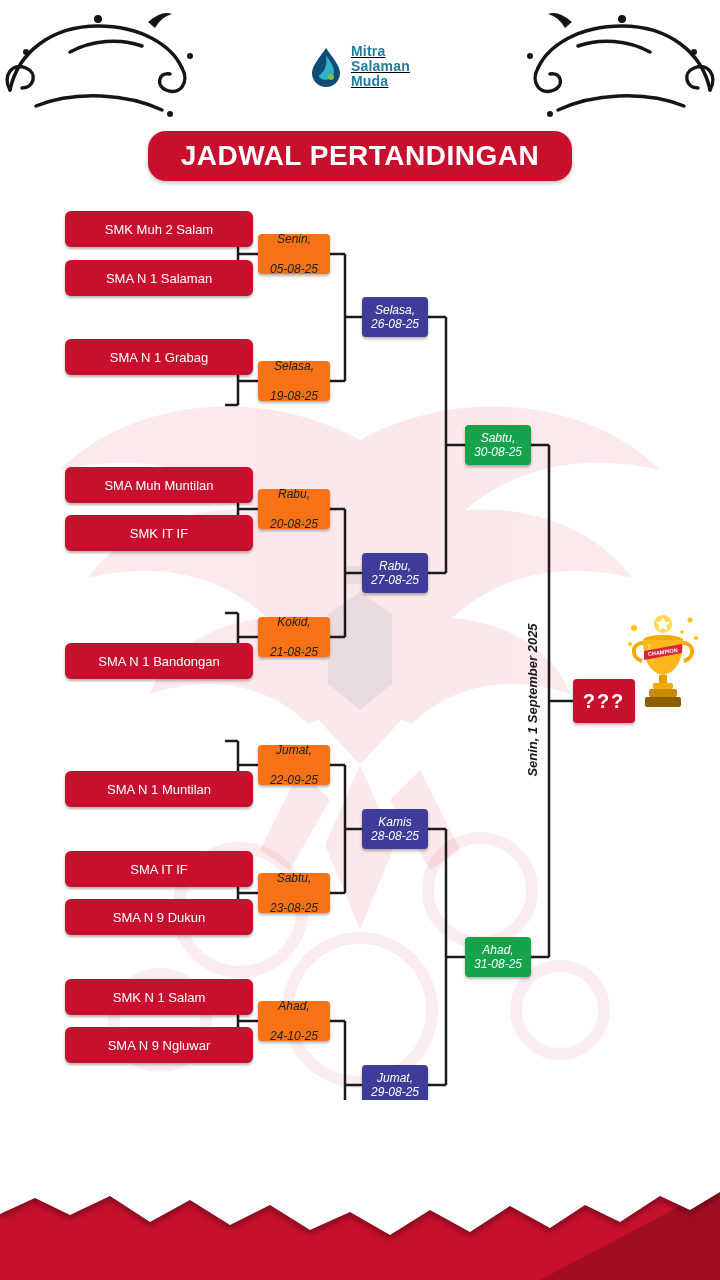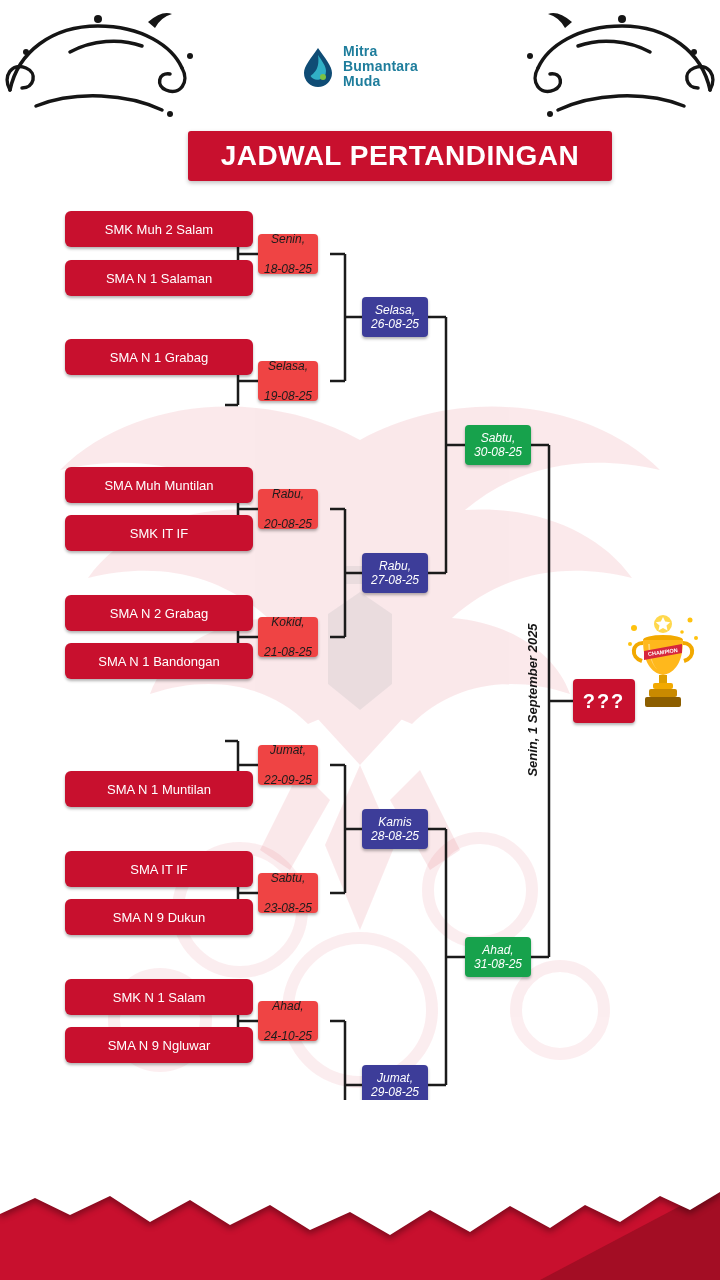--- a/index.html
+++ b/index.html
@@ -4,48 +4,47 @@
 <style>
   html,body { margin:0; padding:0; background:#777; }
   .page {
     position:relative; width:720px; height:1280px; margin:0 auto;
     background:#ffffff; overflow:hidden;
     font-family:"Liberation Sans", sans-serif;
   }
   .layer { position:absolute; left:0; top:0; }
 
   
-  .logo { position:absolute; top:44px; left:0; right:0; display:flex; justify-content:center; align-items:center; gap:9px; }
+  .logo { position:absolute; top:44px; left:0; right:0; display:flex; justify-content:center; align-items:center; gap:9px;text-decoration:underline; }
   .logo-text { color:#1E7D9C; font-weight:bold; font-size:14px; line-height:15px; letter-spacing:.2px; }
 
   
   .title-banner {
     position:absolute; left:148px; top:131px; width:424px; height:50px;
-    background:#C8102E; color:#fff; border-radius:3px;
+    background:#C8102E; color:#fff; border-radius:18px;
     display:flex; align-items:center; justify-content:center;
     font-size:28px; font-weight:bold; letter-spacing:.5px;
     box-shadow:0 2px 4px rgba(0,0,0,.25);
-    margin-left:40px;
   }
 
   
   .team-box {
     position:absolute; left:65px; width:188px; height:36px;
     background:#C8102E; color:#fff; border-radius:6px;
     display:flex; align-items:center; justify-content:center;
     font-size:13px; box-shadow:0 2px 3px rgba(0,0,0,.3);
     text-align:center;
   }
   .date-box {
     position:absolute; height:40px; border-radius:4px;
     display:flex; flex-direction:column; align-items:center; justify-content:center;
     font-style:italic; font-size:12px; line-height:14px;
     box-shadow:0 2px 3px rgba(0,0,0,.3);
   }
-  .date-box.yellow { left:258px; width:60px; background:#ef4444; color:#1c1c1c;gap:16px; }
+  .date-box.yellow { left:258px; width:72px; background:#f97316; color:#1c1c1c;gap:16px; }
   .date-box.blue   { left:362px; width:66px; background:#3D3D99; color:#ffffff; }
   .date-box.green  { left:465px; width:66px; background:#17A24C; color:#ffffff; }
 
   .final-box {
     position:absolute; left:573px; top:679px; width:62px; height:44px;
     background:#C8102E; color:#fff; border-radius:4px;
     display:flex; align-items:center; justify-content:center;
     font-weight:bold; font-size:20px; letter-spacing:2px;
     box-shadow:0 2px 3px rgba(0,0,0,.3);
   }
@@ -120,21 +119,21 @@
   </svg>
 
   <div class="logo">
     <svg width="32" height="42" viewBox="0 0 32 42">
       <path d="M16 2 C23 12 30 20 30 27 A14 14 0 1 1 2 27 C2 20 9 12 16 2 Z" fill="#0F4C75"></path>
       <path d="M16 9 C20 15 24 20 24 25 A8.5 8.5 0 0 1 8.5 30 C12 27 18 23 16 9 Z" fill="#31B0C6"></path>
       <circle cx="21" cy="31" r="3" fill="#7DC242"></circle>
     </svg>
     <div class="logo-text">
       <div>Mitra</div>
-      <div>Bumantara</div>
+      <div>Salaman</div>
       <div>Muda</div>
     </div>
   </div>
 
   <div class="title-banner">JADWAL PERTANDINGAN</div>
 
   <svg class="layer" width="720" height="1280" viewBox="0 0 720 1280">
     <path fill="none" stroke="#1b1b1b" stroke-width="2.5" d="
       M225 229 H238 M225 278 H238 M238 229 V278 M238 254 H258
       M225 357 H238 M225 405 H238 M238 357 V405 M238 381 H258
@@ -151,33 +150,32 @@
       M428 317 H446 M428 573 H446 M446 317 V573 M446 445 H465
       M428 829 H446 M428 1085 H446 M446 829 V1085 M446 957 H465
       M531 445 H549 M531 957 H549 M549 445 V957 M549 701 H573"></path>
   </svg>
 
   <div class="team-box" style="top:211px">SMK Muh 2 Salam</div>
   <div class="team-box" style="top:260px">SMA N 1 Salaman</div>
   <div class="team-box" style="top:339px">SMA N 1 Grabag</div>
   <div class="team-box" style="top:467px">SMA Muh Muntilan</div>
   <div class="team-box" style="top:515px">SMK IT IF</div>
-  <div class="team-box" style="top:595px">SMA N 2 Grabag</div>
   <div class="team-box" style="top:643px">SMA N 1 Bandongan</div>
   <div class="team-box" style="top:771px">SMA N 1 Muntilan</div>
   <div class="team-box" style="top:851px">SMA IT IF</div>
   <div class="team-box" style="top:899px">SMA N 9 Dukun</div>
   <div class="team-box" style="top:979px">SMK N 1 Salam</div>
   <div class="team-box" style="top:1027px">SMA N 9 Ngluwar</div>
   <div class="team-box" style="top:1107px">SMA N 1 Mertoyudan</div>
   <div class="team-box" style="top:1155px">SMK N 1 Magelang</div>
 
   <div class="date-box yellow" style="top:234px">
       <span>Senin,</span>
-      <span>18-08-25</span>
+      <span>05-08-25</span>
     </div>
   <div class="date-box yellow" style="top:361px">
       <span>Selasa,</span>
       <span>19-08-25</span>
     </div>
   <div class="date-box yellow" style="top:489px">
       <span>Rabu,</span>
       <span>20-08-25</span>
     </div>
   <div class="date-box yellow" style="top:617px">

